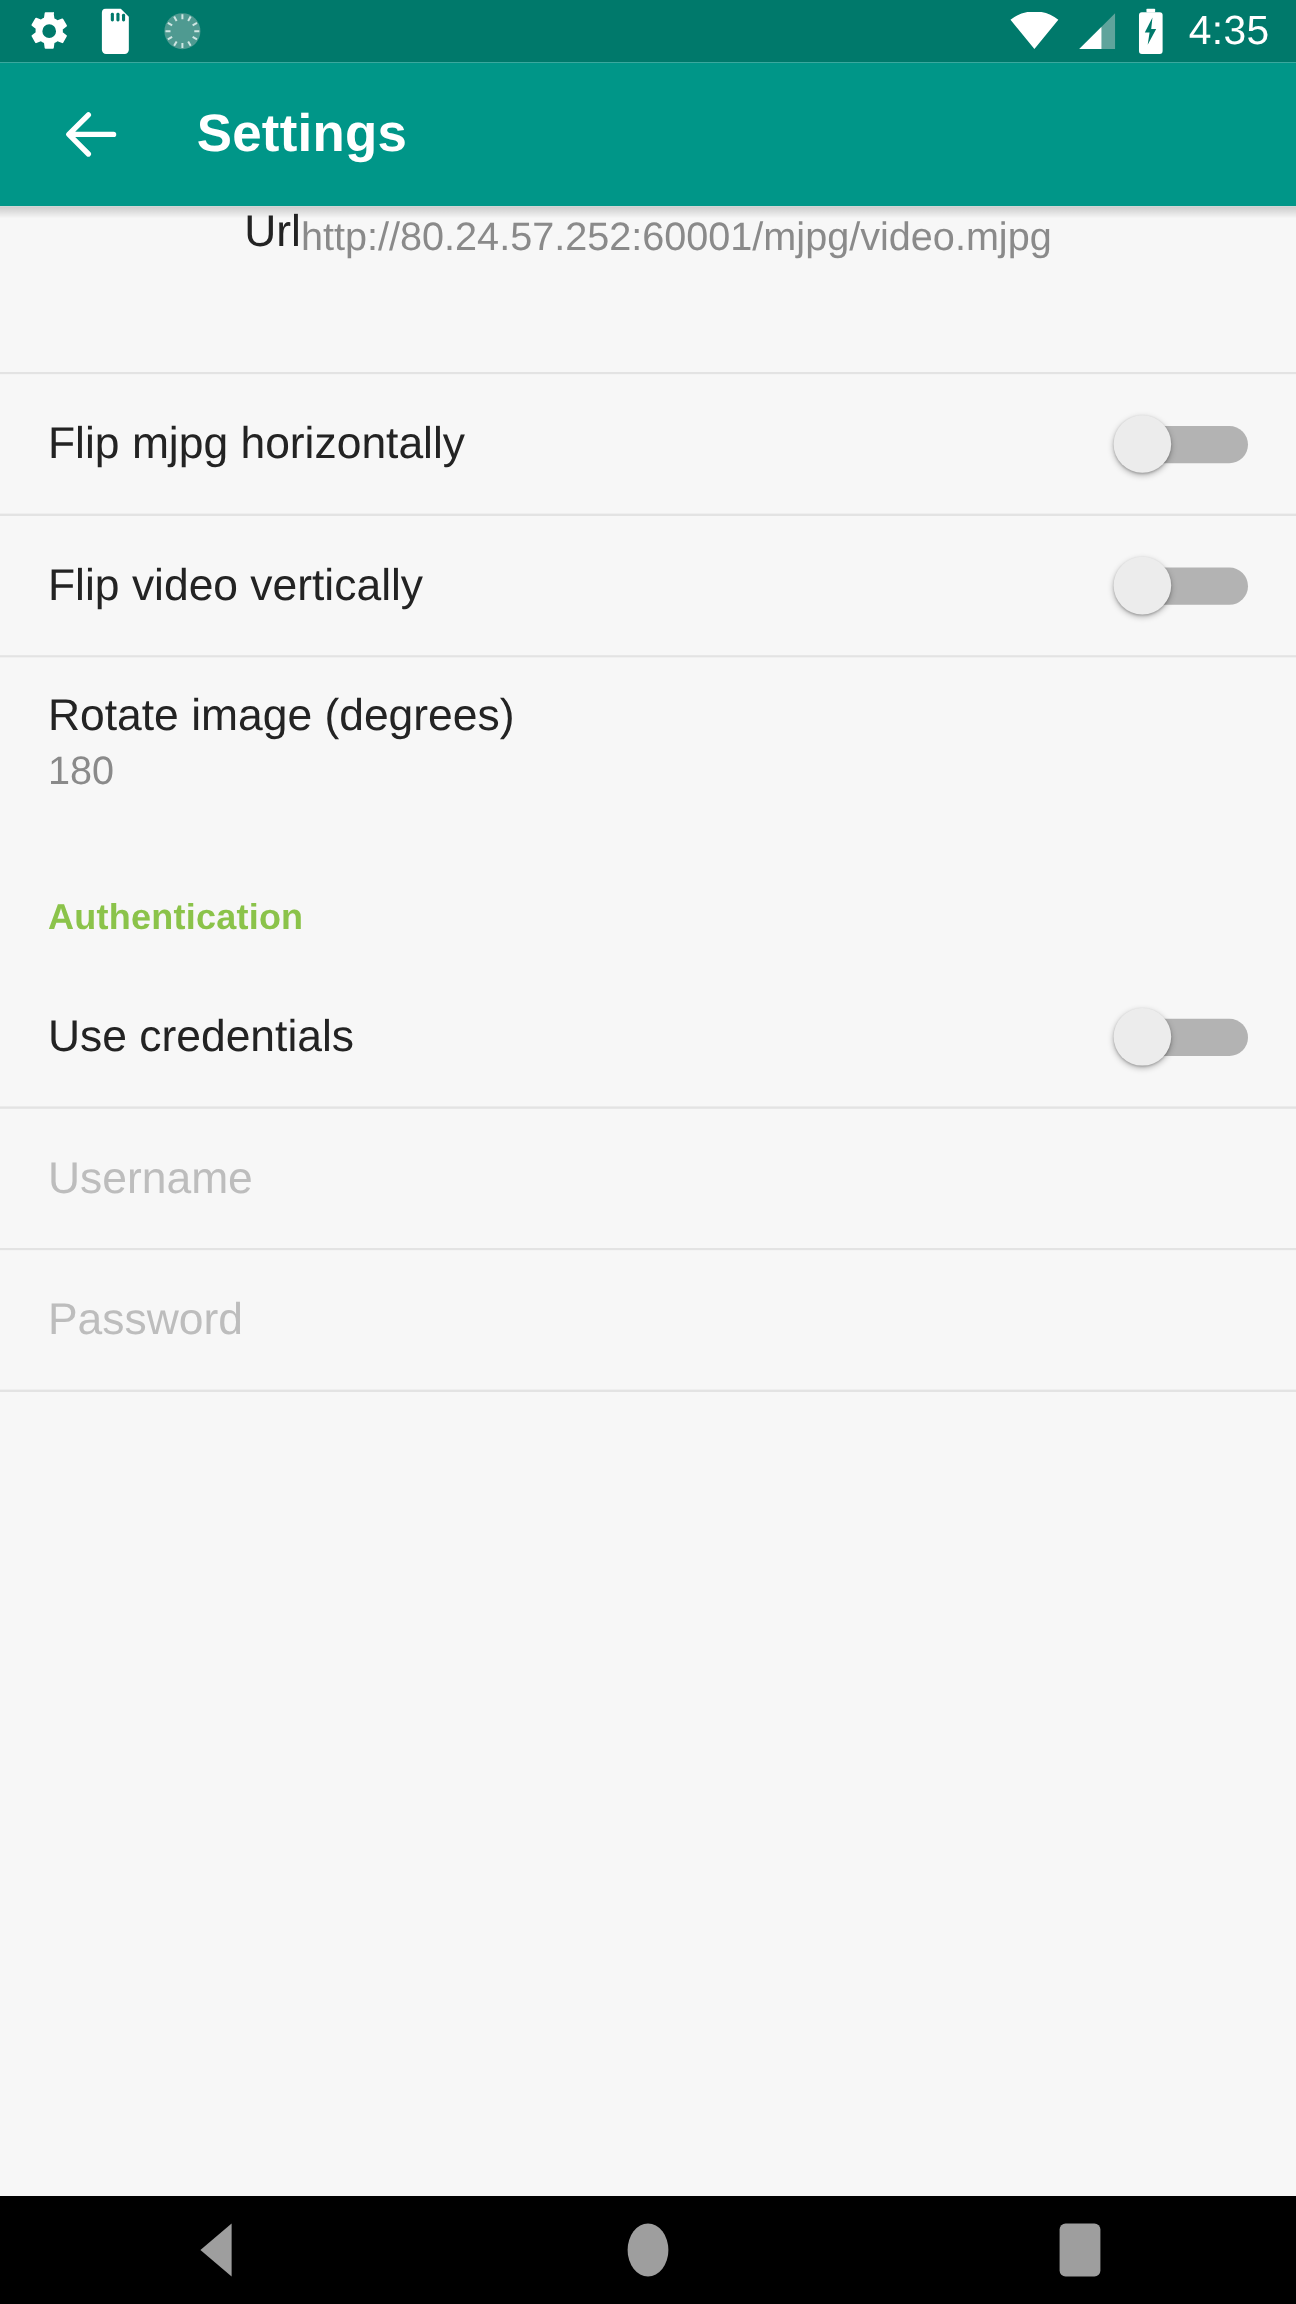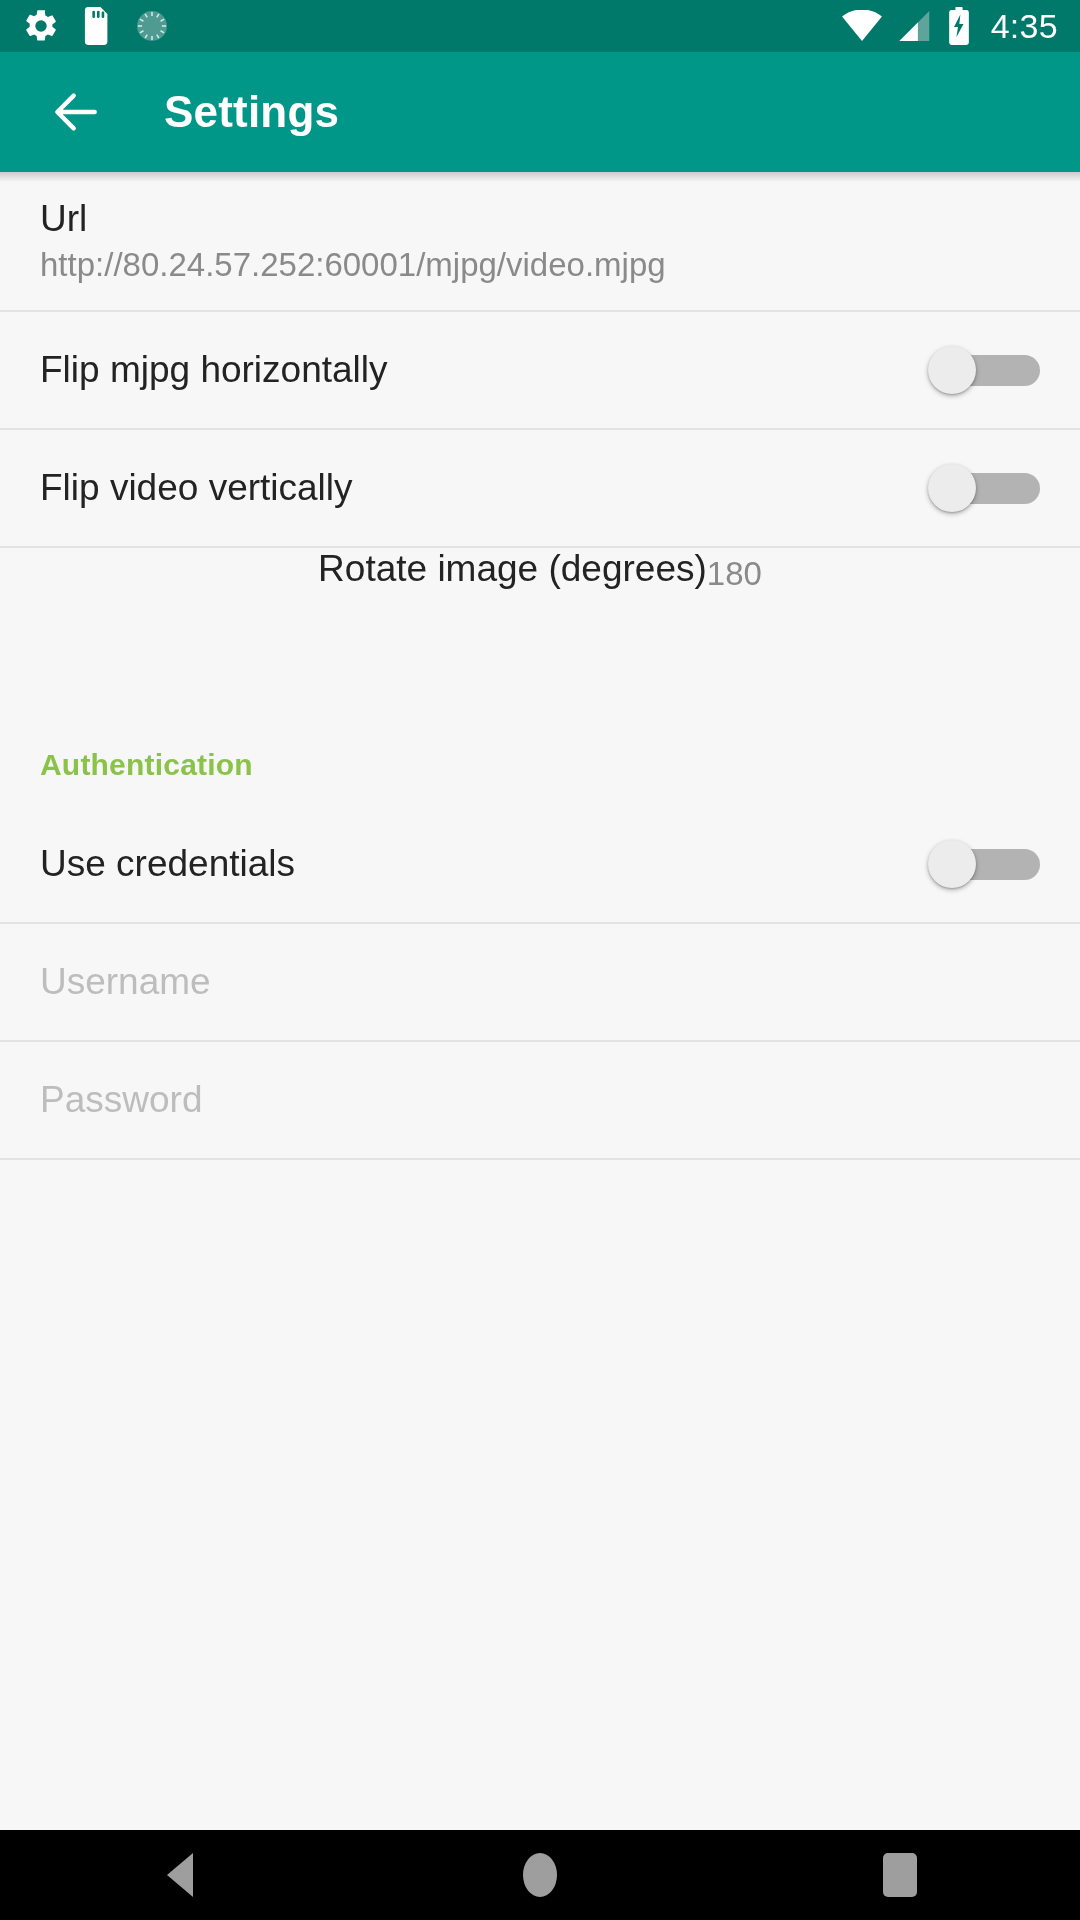--- a/index.html
+++ b/index.html
@@ -57,26 +57,26 @@
   .pref-title{
     font-size:37px; color:#232323; line-height:1.12; font-weight:400;
     white-space:nowrap;
   }
   .pref-summary{
     font-size:33px; color:#8a8a8a; line-height:1.15; font-weight:400;
     margin-top:7px; white-space:nowrap;
   }
 
   
-  .row-url{ min-height:140px; flex-direction:column; align-items:flex-start; justify-content:center; }
+  .row-url{ min-height:140px; flex-direction:row; align-items:flex-start; justify-content:center; }
   .row-url .pref-title{ font-size:37px; }
   .row-url .pref-summary{ font-size:33px; margin-top:6px; }
 
   .row-switch{ height:118px; }
-  .row-rotate{ min-height:140px; align-items:flex-start; justify-content:center; border-bottom:none; }
+  .row-rotate{ min-height:140px; flex-direction:column; align-items:flex-start; justify-content:center; border-bottom:none; }
 
   
   .switch{
     position:relative; width:112px; height:52px; flex:0 0 auto;
     margin-left:24px; cursor:pointer;
   }
   .switch .track{
     position:absolute; right:0; top:11px;
     width:86px; height:31px; border-radius:16px; background:#b3b3b3;
   }

